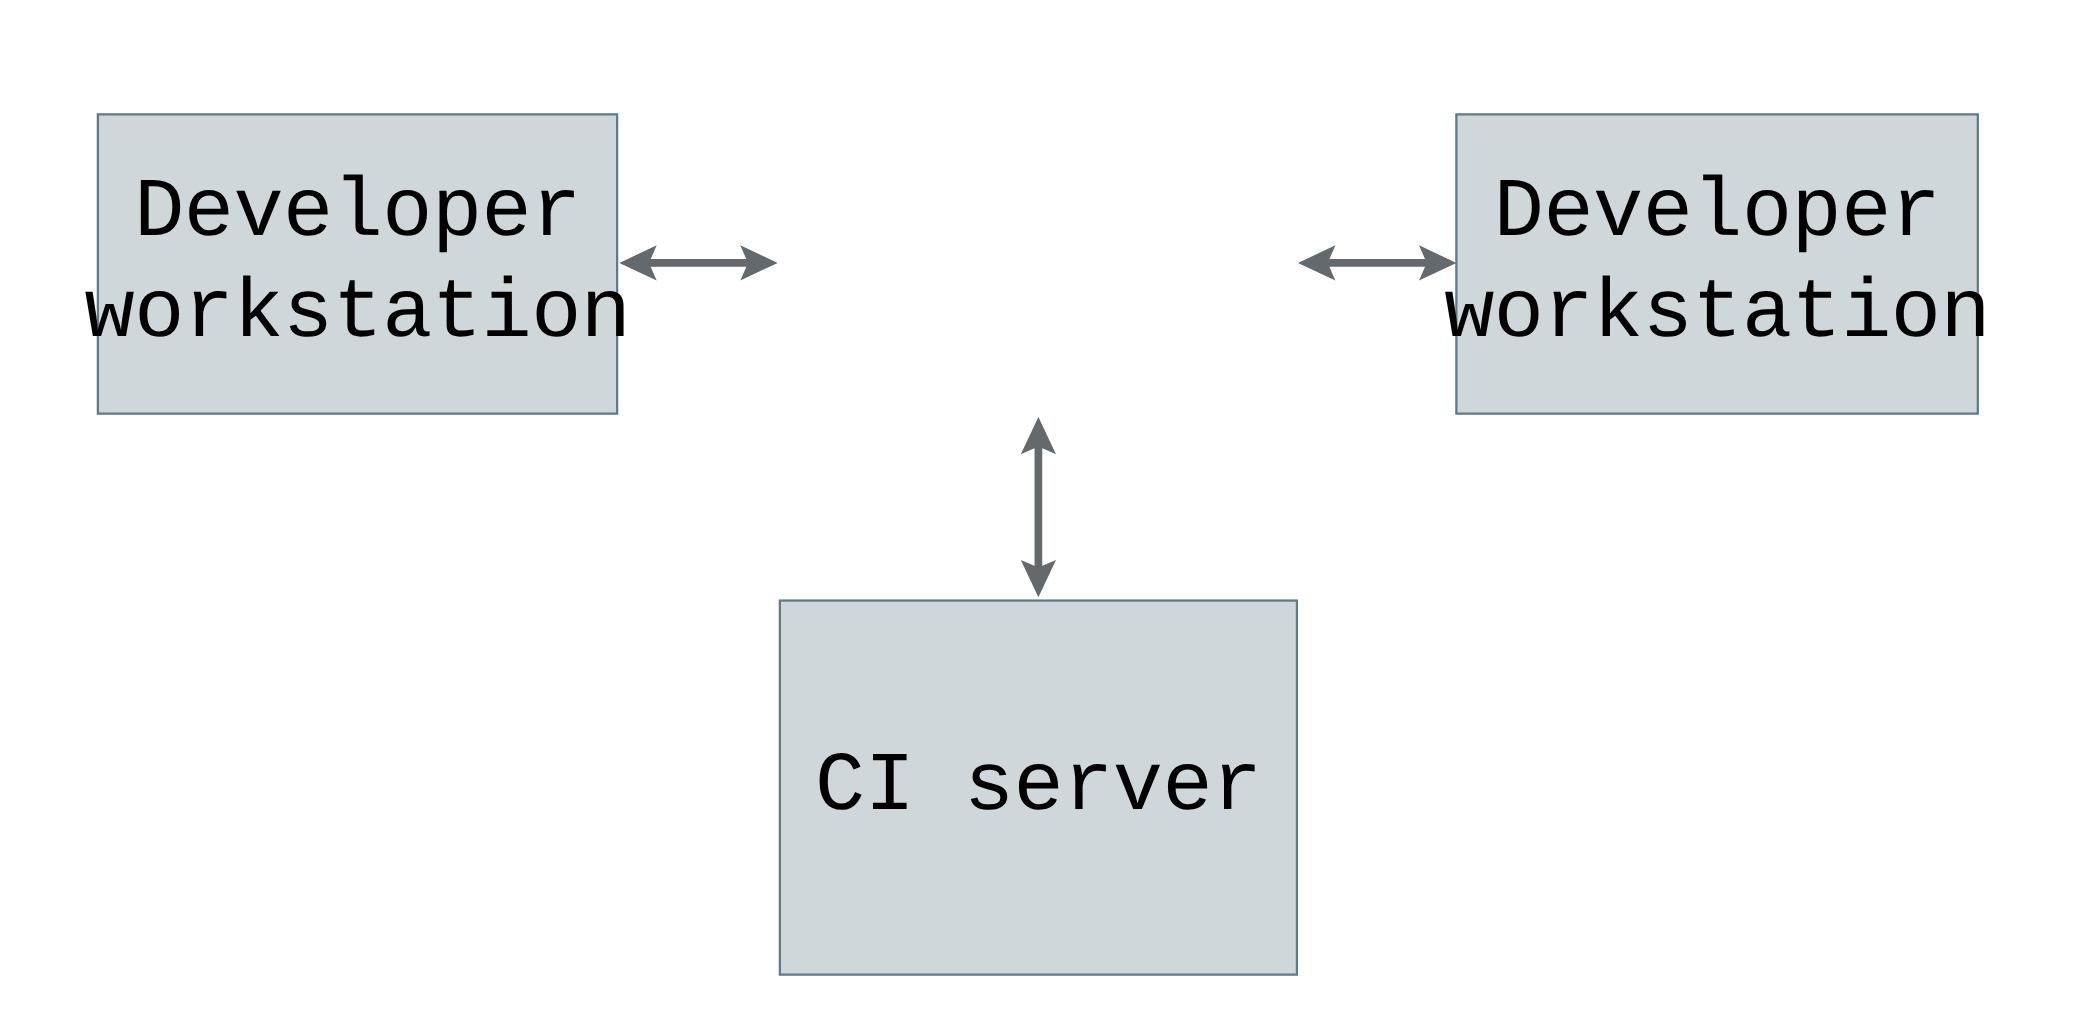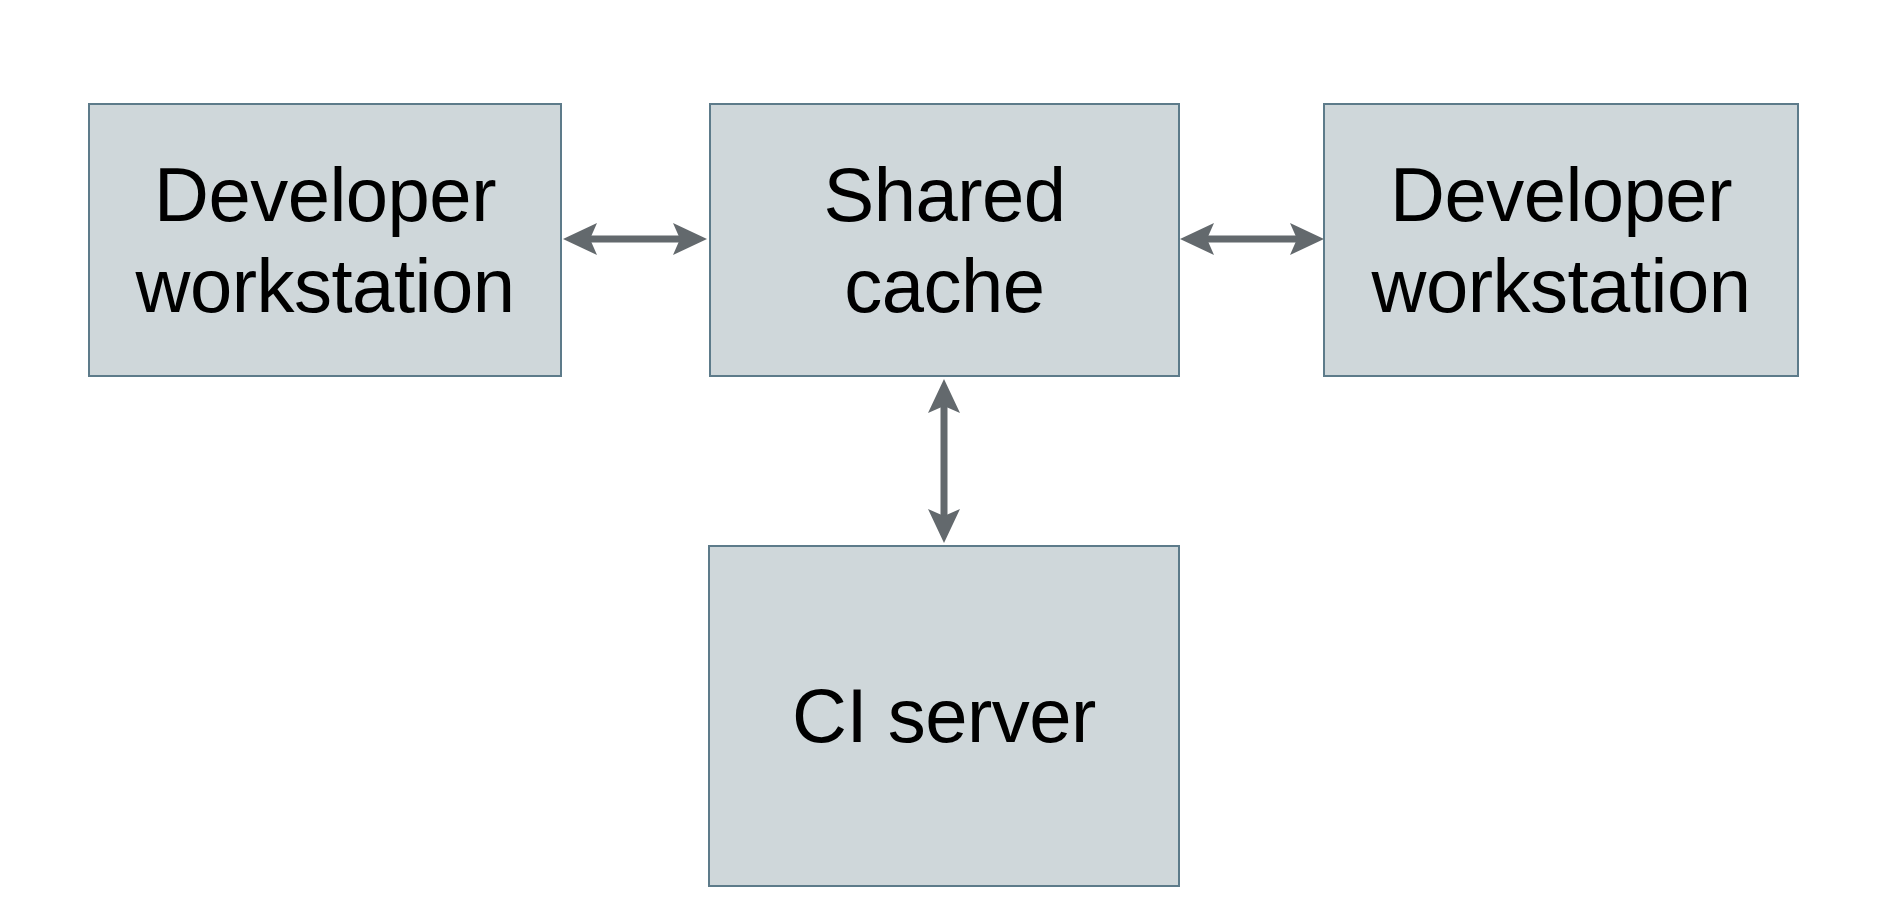--- a/index.html
+++ b/index.html
@@ -5,21 +5,21 @@
   html, body {
     margin: 0;
     padding: 0;
     background: var(--background, #ffffff);
   }
   .canvas {
     position: relative;
     width: 1900px;
     height: 922px;
     background: var(--background, #ffffff);
-    font-family: Liberation Sans, sans-serif;
+    font-family: Liberation Mono, monospace;
     overflow: hidden;
   }
   .node {
     position: absolute;
     box-sizing: border-box;
     background: var(--node-fill, #cfd7da);
     border: 2px solid var(--node-border, #5d7b8a);
     display: flex;
     align-items: center;
     justify-content: center;
@@ -45,24 +45,20 @@
 </head>
 <body>
 
 <div class="canvas">
 
   <div class="node" id="node-dev-left">
     <span class="node-label">Developer
 workstation</span>
   </div>
 
-  <div class="node" id="node-cache">
-    <span class="node-label">Shared
-cache</span>
-  </div>
 
   <div class="node" id="node-dev-right">
     <span class="node-label">Developer
 workstation</span>
   </div>
 
   <div class="node" id="node-ci">
     <span class="node-label">CI server</span>
   </div>
 

